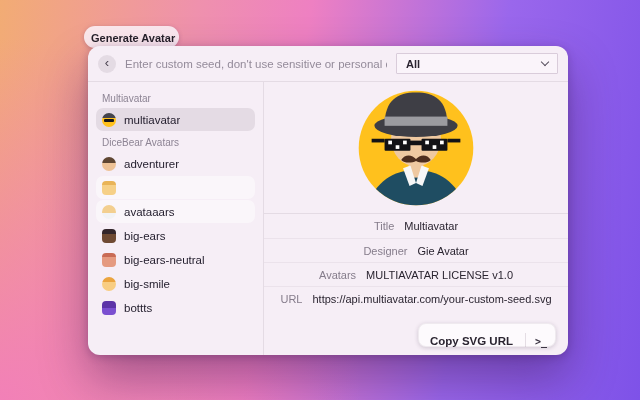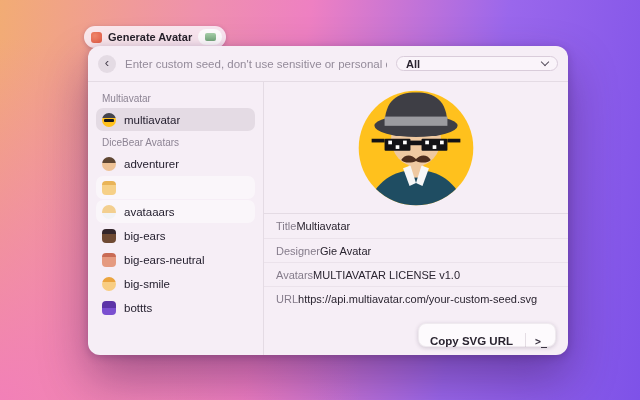--- a/index.html
+++ b/index.html
@@ -13,20 +13,21 @@
       linear-gradient(100deg, #f2ac74 0%, #ef91ad 28%, #ee80c2 44%, #9a67ec 72%, #7e52e8 100%);
   }
 
   
   .tab-pill{
     position:absolute; left:84px; top:26px; height:22px;
     display:flex; align-items:center; gap:6px; padding:0 4px 0 7px;
     border-radius:11px; background:rgba(252,243,249,.88);
     box-shadow:0 1px 4px rgba(80,30,90,.25);
     cursor:default;
+    flex-direction:column;
   }
   .app-icon{ width:11px; height:11px; border-radius:3px;
     background:radial-gradient(circle at 35% 35%, #f2876b, #e25b45); }
   .tab-label{ font-size:11px; font-weight:600; color:#241f28; white-space:nowrap; }
   .tab-badge{ width:24px; height:16px; border-radius:8px; background:rgba(255,255,255,.9);
     display:flex; align-items:center; justify-content:center; }
   .badge-ic{ width:11px; height:8px; border-radius:2px;
     background:linear-gradient(180deg,#a8d3ac,#74a87b); }
 
   
@@ -40,21 +41,21 @@
   .win-header{
     flex:0 0 auto; height:36px; display:flex; align-items:center;
     padding:0 10px; gap:9px; border-bottom:1px solid rgba(60,30,60,.09);
   }
   .back-btn{ width:18px; height:18px; border-radius:50%; background:rgba(60,30,60,.09);
     display:flex; align-items:center; justify-content:center;
     font-size:13px; line-height:1; color:#4a4350; cursor:pointer; padding-bottom:2px; }
   .search-input{ flex:1; min-width:0; border:none; background:transparent; outline:none;
     font-size:11.5px; color:#2a2430; font-family:inherit; }
   .search-input::placeholder{ color:#948b9a; }
-  .filter{ flex:0 0 auto; width:162px; height:15px; border:1px solid #d9ccda; border-radius:9px;
+  .filter{ flex:0 0 auto; width:162px; height:21px; border:1px solid #d9ccda; border-radius:1px;
     background:rgba(253,249,253,.6); display:flex; align-items:center;
     justify-content:space-between; padding:0 9px; cursor:pointer; }
   .filter-value{ font-size:11px; font-weight:600; color:#2a2430; }
   .chev{ width:6px; height:6px; border-right:1.5px solid #57505e; border-bottom:1.5px solid #57505e;
     transform:rotate(45deg); margin-top:-3px; }
 
   .win-body{ flex:1; min-height:0; display:flex; }
 
   
   .sidebar{ flex:0 0 auto; width:176px; padding:6px 8px; overflow:hidden;
@@ -86,22 +87,22 @@
     background:linear-gradient(180deg,#eba43e 0 36%,#f8cd82 36%); }
   .bottts-icon{ border-radius:4px;
     background:linear-gradient(180deg,#5c34a8 0 50%,#7a4fd0 50%); }
   .croodles-icon{ border-radius:50%; background:#efe6ef;
     box-shadow:inset 0 0 0 1px rgba(90,70,95,.25); }
 
   
   .right{ position:relative; flex:1; min-width:0; display:flex; flex-direction:column; }
   .avatar-zone{ flex:0 0 auto; height:131px; display:flex; align-items:center; justify-content:center; }
   .fields{ flex:0 0 auto; border-top:1px solid rgba(60,30,60,.09); }
-  .field-row{ height:24px; display:flex; align-items:center; justify-content:flex-start;
-    padding:0 12px; border-top:1px solid rgba(60,30,60,.055); gap:0; }
+  .field-row{ height:24px; display:flex; align-items:center; justify-content:center;
+    padding:0 12px; border-top:1px solid rgba(60,30,60,.055); gap:10px; }
   .field-row:first-child{ border-top:none; }
   .field-label{ font-size:11px; color:#857c8b; flex:0 0 auto; }
   .field-value{ font-size:11px; color:#2a2430; text-align:right; white-space:nowrap;
     overflow:hidden; text-overflow:ellipsis; }
 
   .action-group{ position:absolute; right:12px; bottom:8px; height:24px;
     display:flex; align-items:flex-end; background:#fdfafd; border-radius:8px;
     box-shadow:0 1px 4px rgba(40,20,50,.18), inset 0 0 0 1px rgba(60,30,60,.07);
     cursor:pointer; }
   .action-main{ padding:0 12px; font-size:11.5px; font-weight:600; color:#2a2430; }

